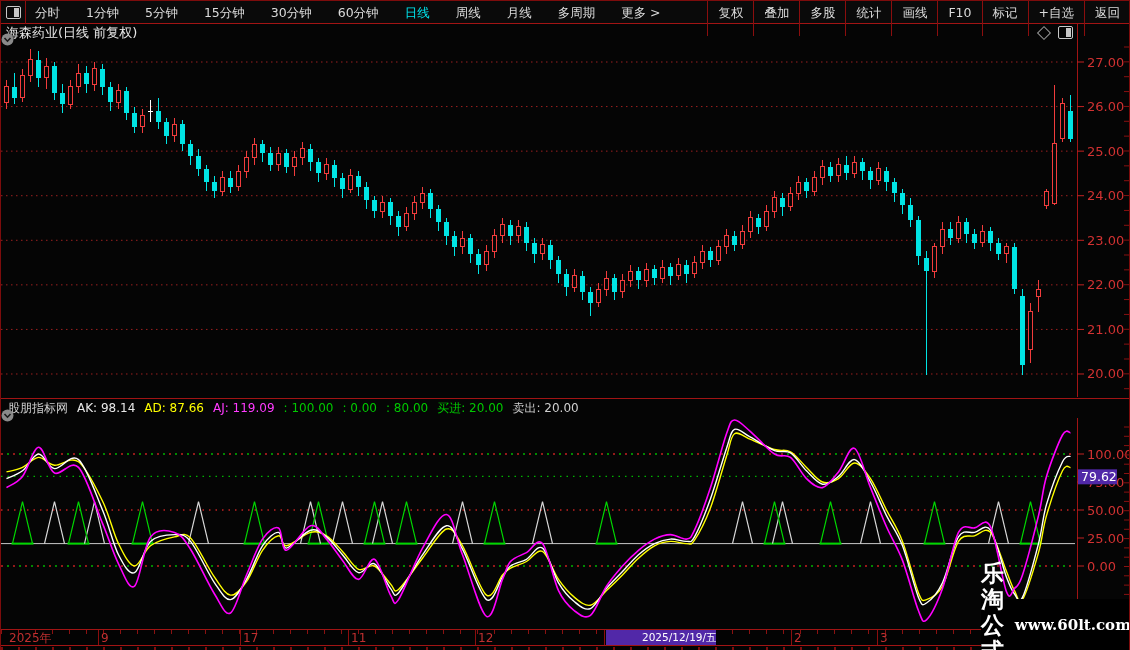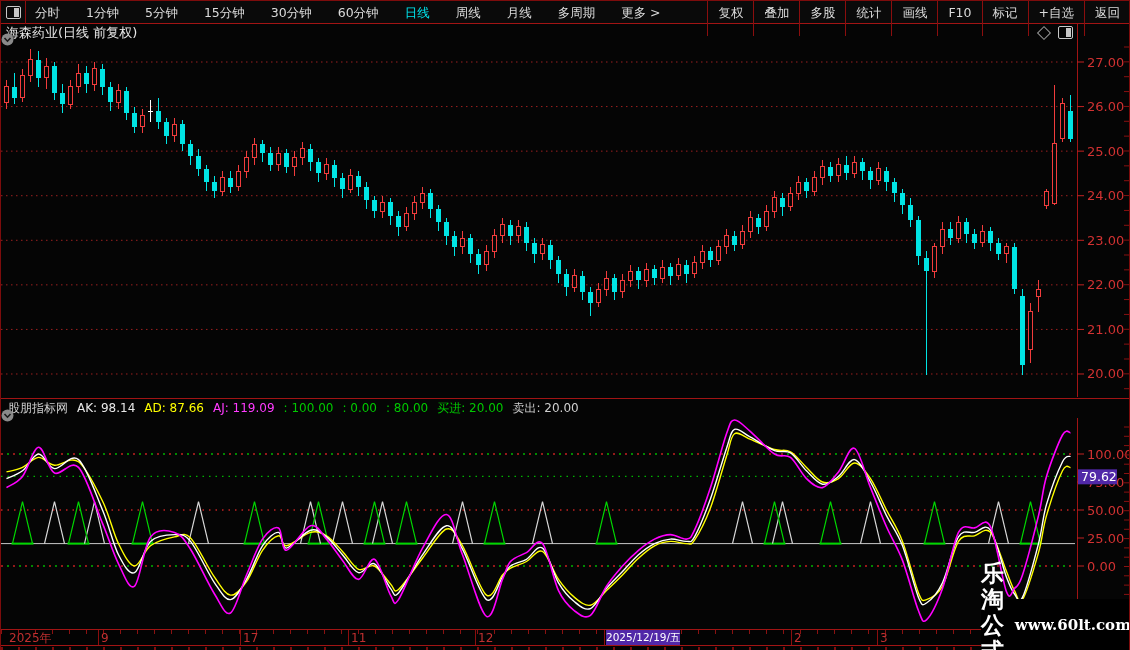--- a/index.html
+++ b/index.html
@@ -36,21 +36,21 @@
              font-size:12px;white-space:nowrap;}
   .indheader .fld{margin-right:9px;}
   
   .dateaxis{position:absolute;left:0;top:628px;width:1130px;height:16px;background:#030303;
             border-top:1px solid #a11414;box-sizing:border-box;}
   .dticks{position:absolute;left:0;top:0;width:1076px;height:4px;
           background:repeating-linear-gradient(90deg,#8a1111 0 1px,transparent 1px 17px);}
   .dlabel{position:absolute;top:1px;color:#c03030;font-size:12px;line-height:14px;white-space:nowrap;}
   .dsep{position:absolute;top:0;width:1px;height:15px;background:#8b0e0e;}
   .dselected{position:absolute;top:0;height:15px;background:#5128a8;color:#fff;font-size:10.5px;
-             line-height:15px;text-align:center;overflow:hidden;white-space:nowrap;}
+             line-height:15px;text-align:center;overflow:hidden;white-space:nowrap;padding-left:36px;}
   .bottomstrip{position:absolute;left:0;top:644px;width:1130px;height:6px;background:#030303;
                border-top:1px solid #a11414;box-sizing:border-box;}
   .bottomstrip .bticks{position:absolute;left:0;top:1px;width:1076px;height:5px;
           background:repeating-linear-gradient(90deg,#7d0c0c 0 2px,transparent 2px 17px);}
   
   .watermark{position:absolute;left:980px;top:598px;width:150px;height:52px;background:#000;
              z-index:30;display:flex;align-items:center;justify-content:center;}
   .wm1{color:#fff;font-size:23px;font-weight:bold;letter-spacing:1px;line-height:26px;}
   .wm2{color:#fff;font-size:15px;font-weight:bold;font-family:"DejaVu Serif",serif;line-height:18px;}
 </style>

